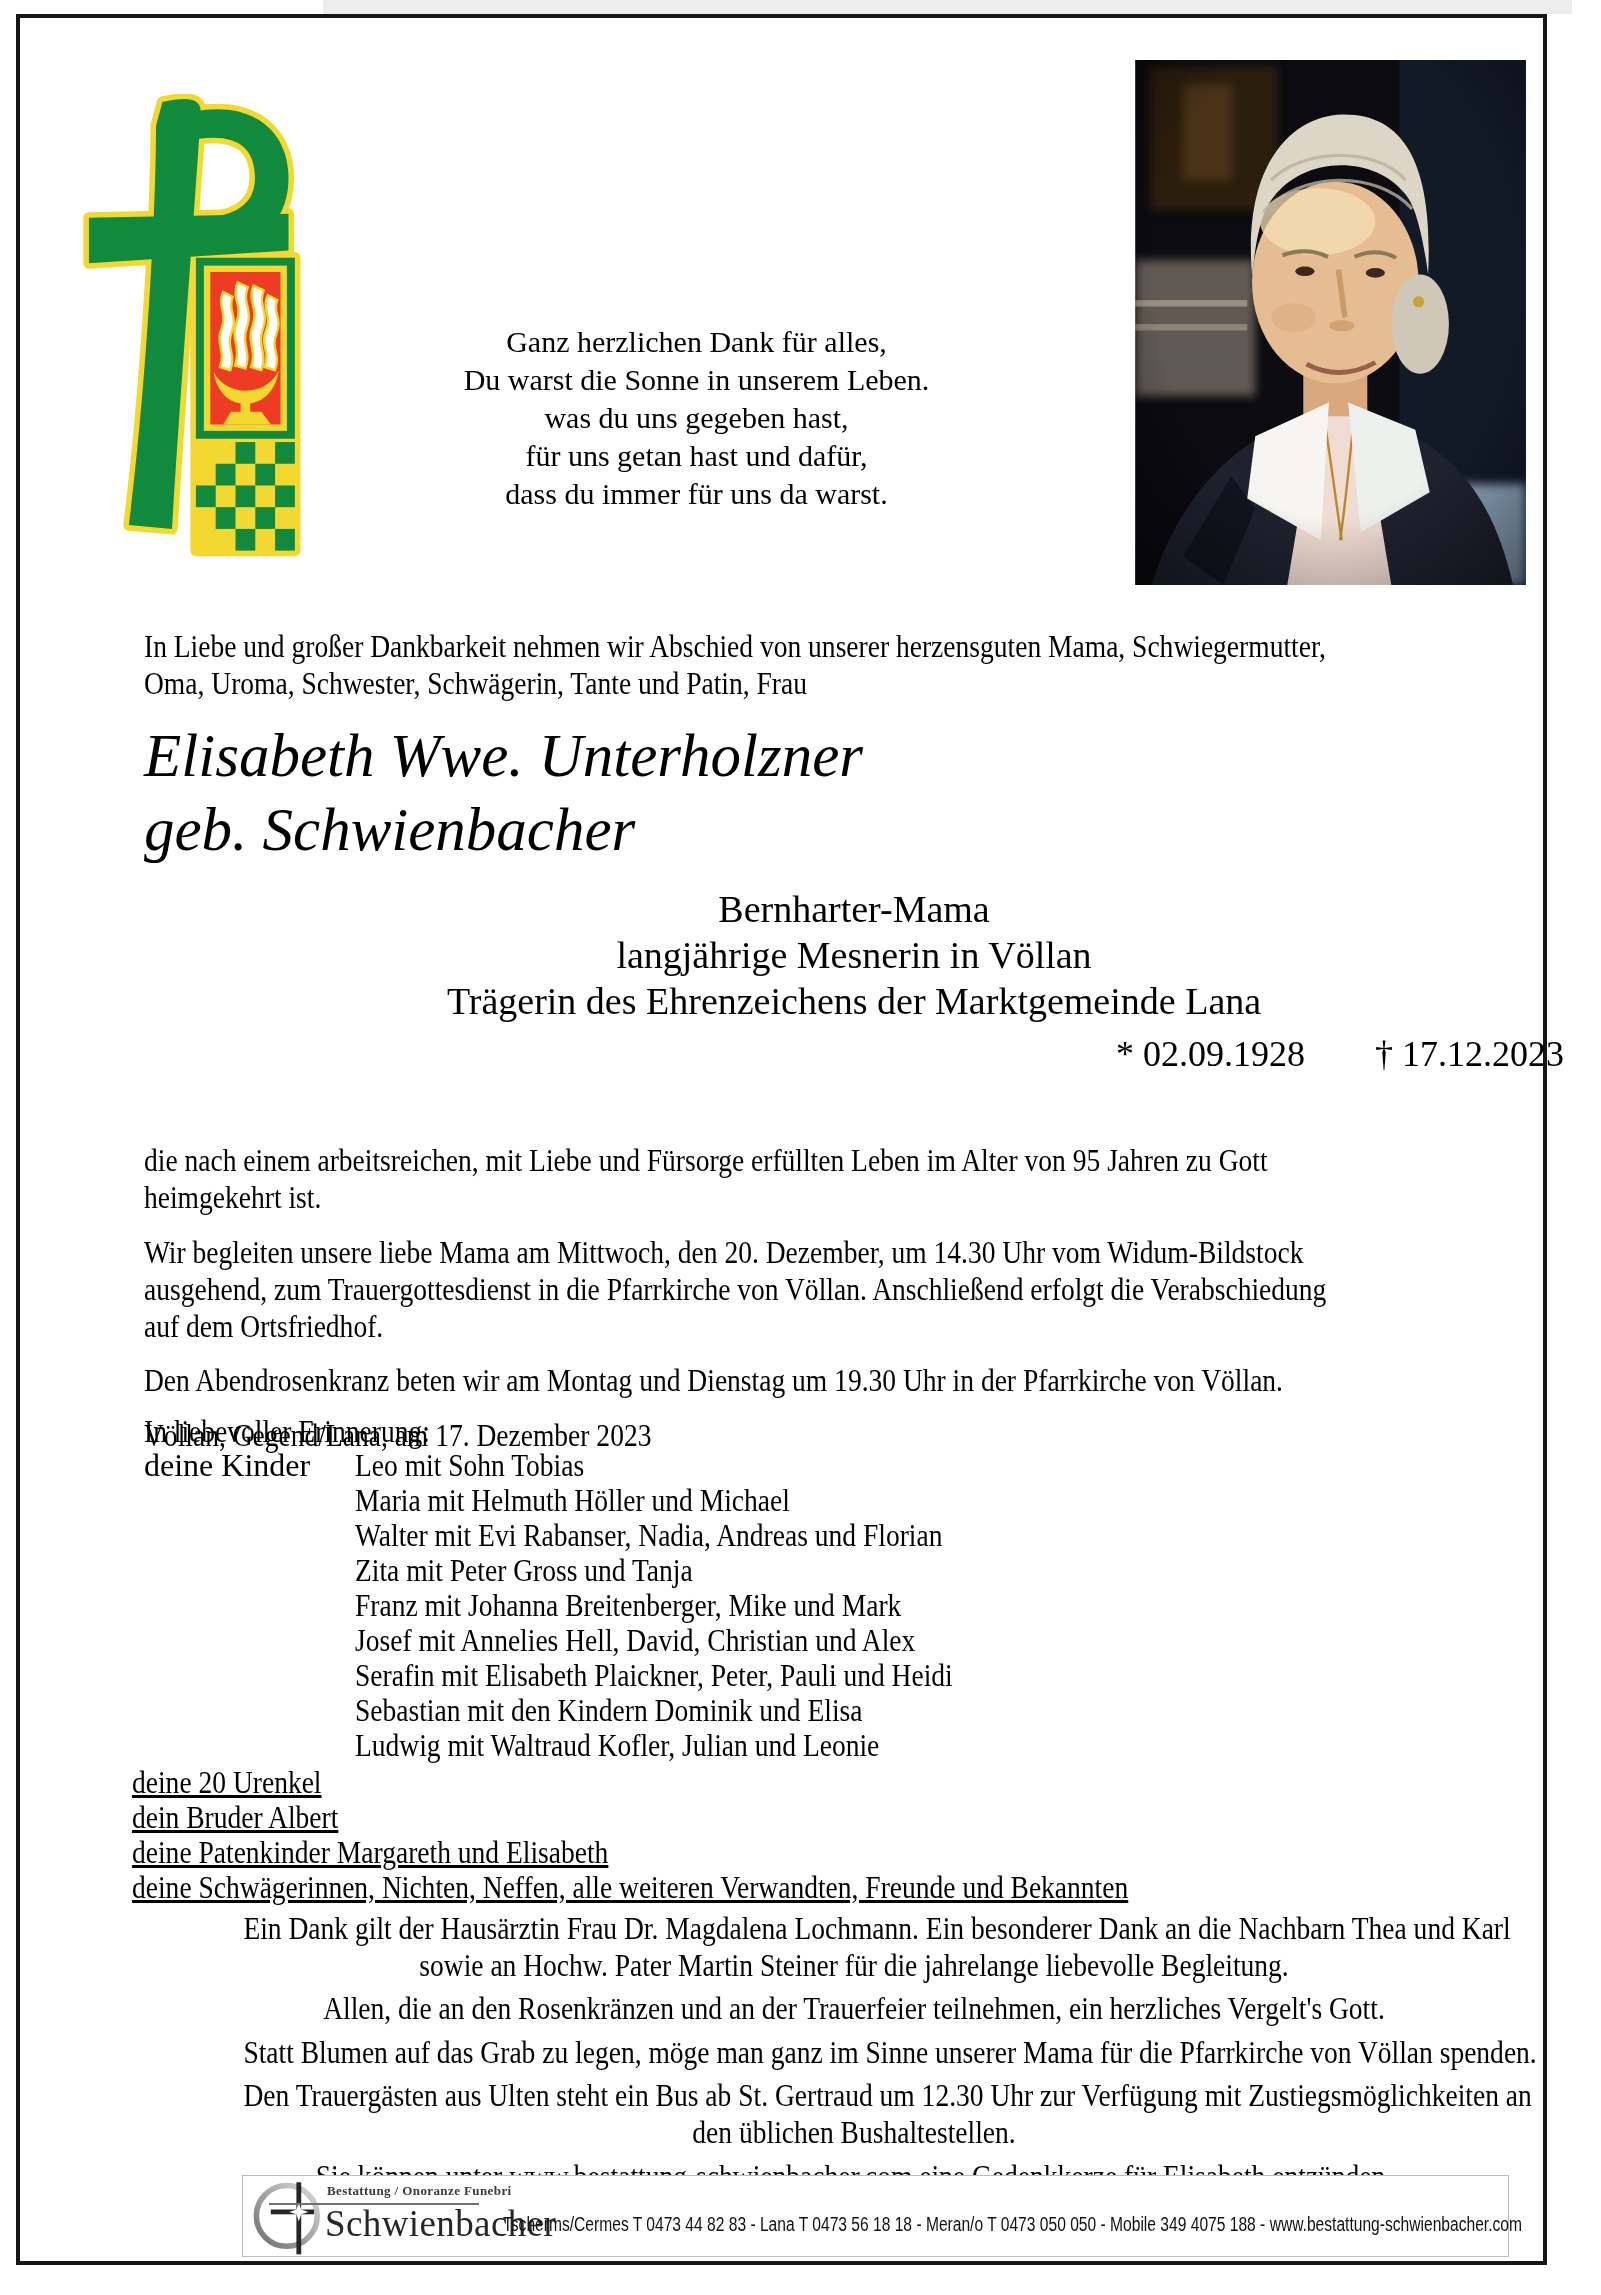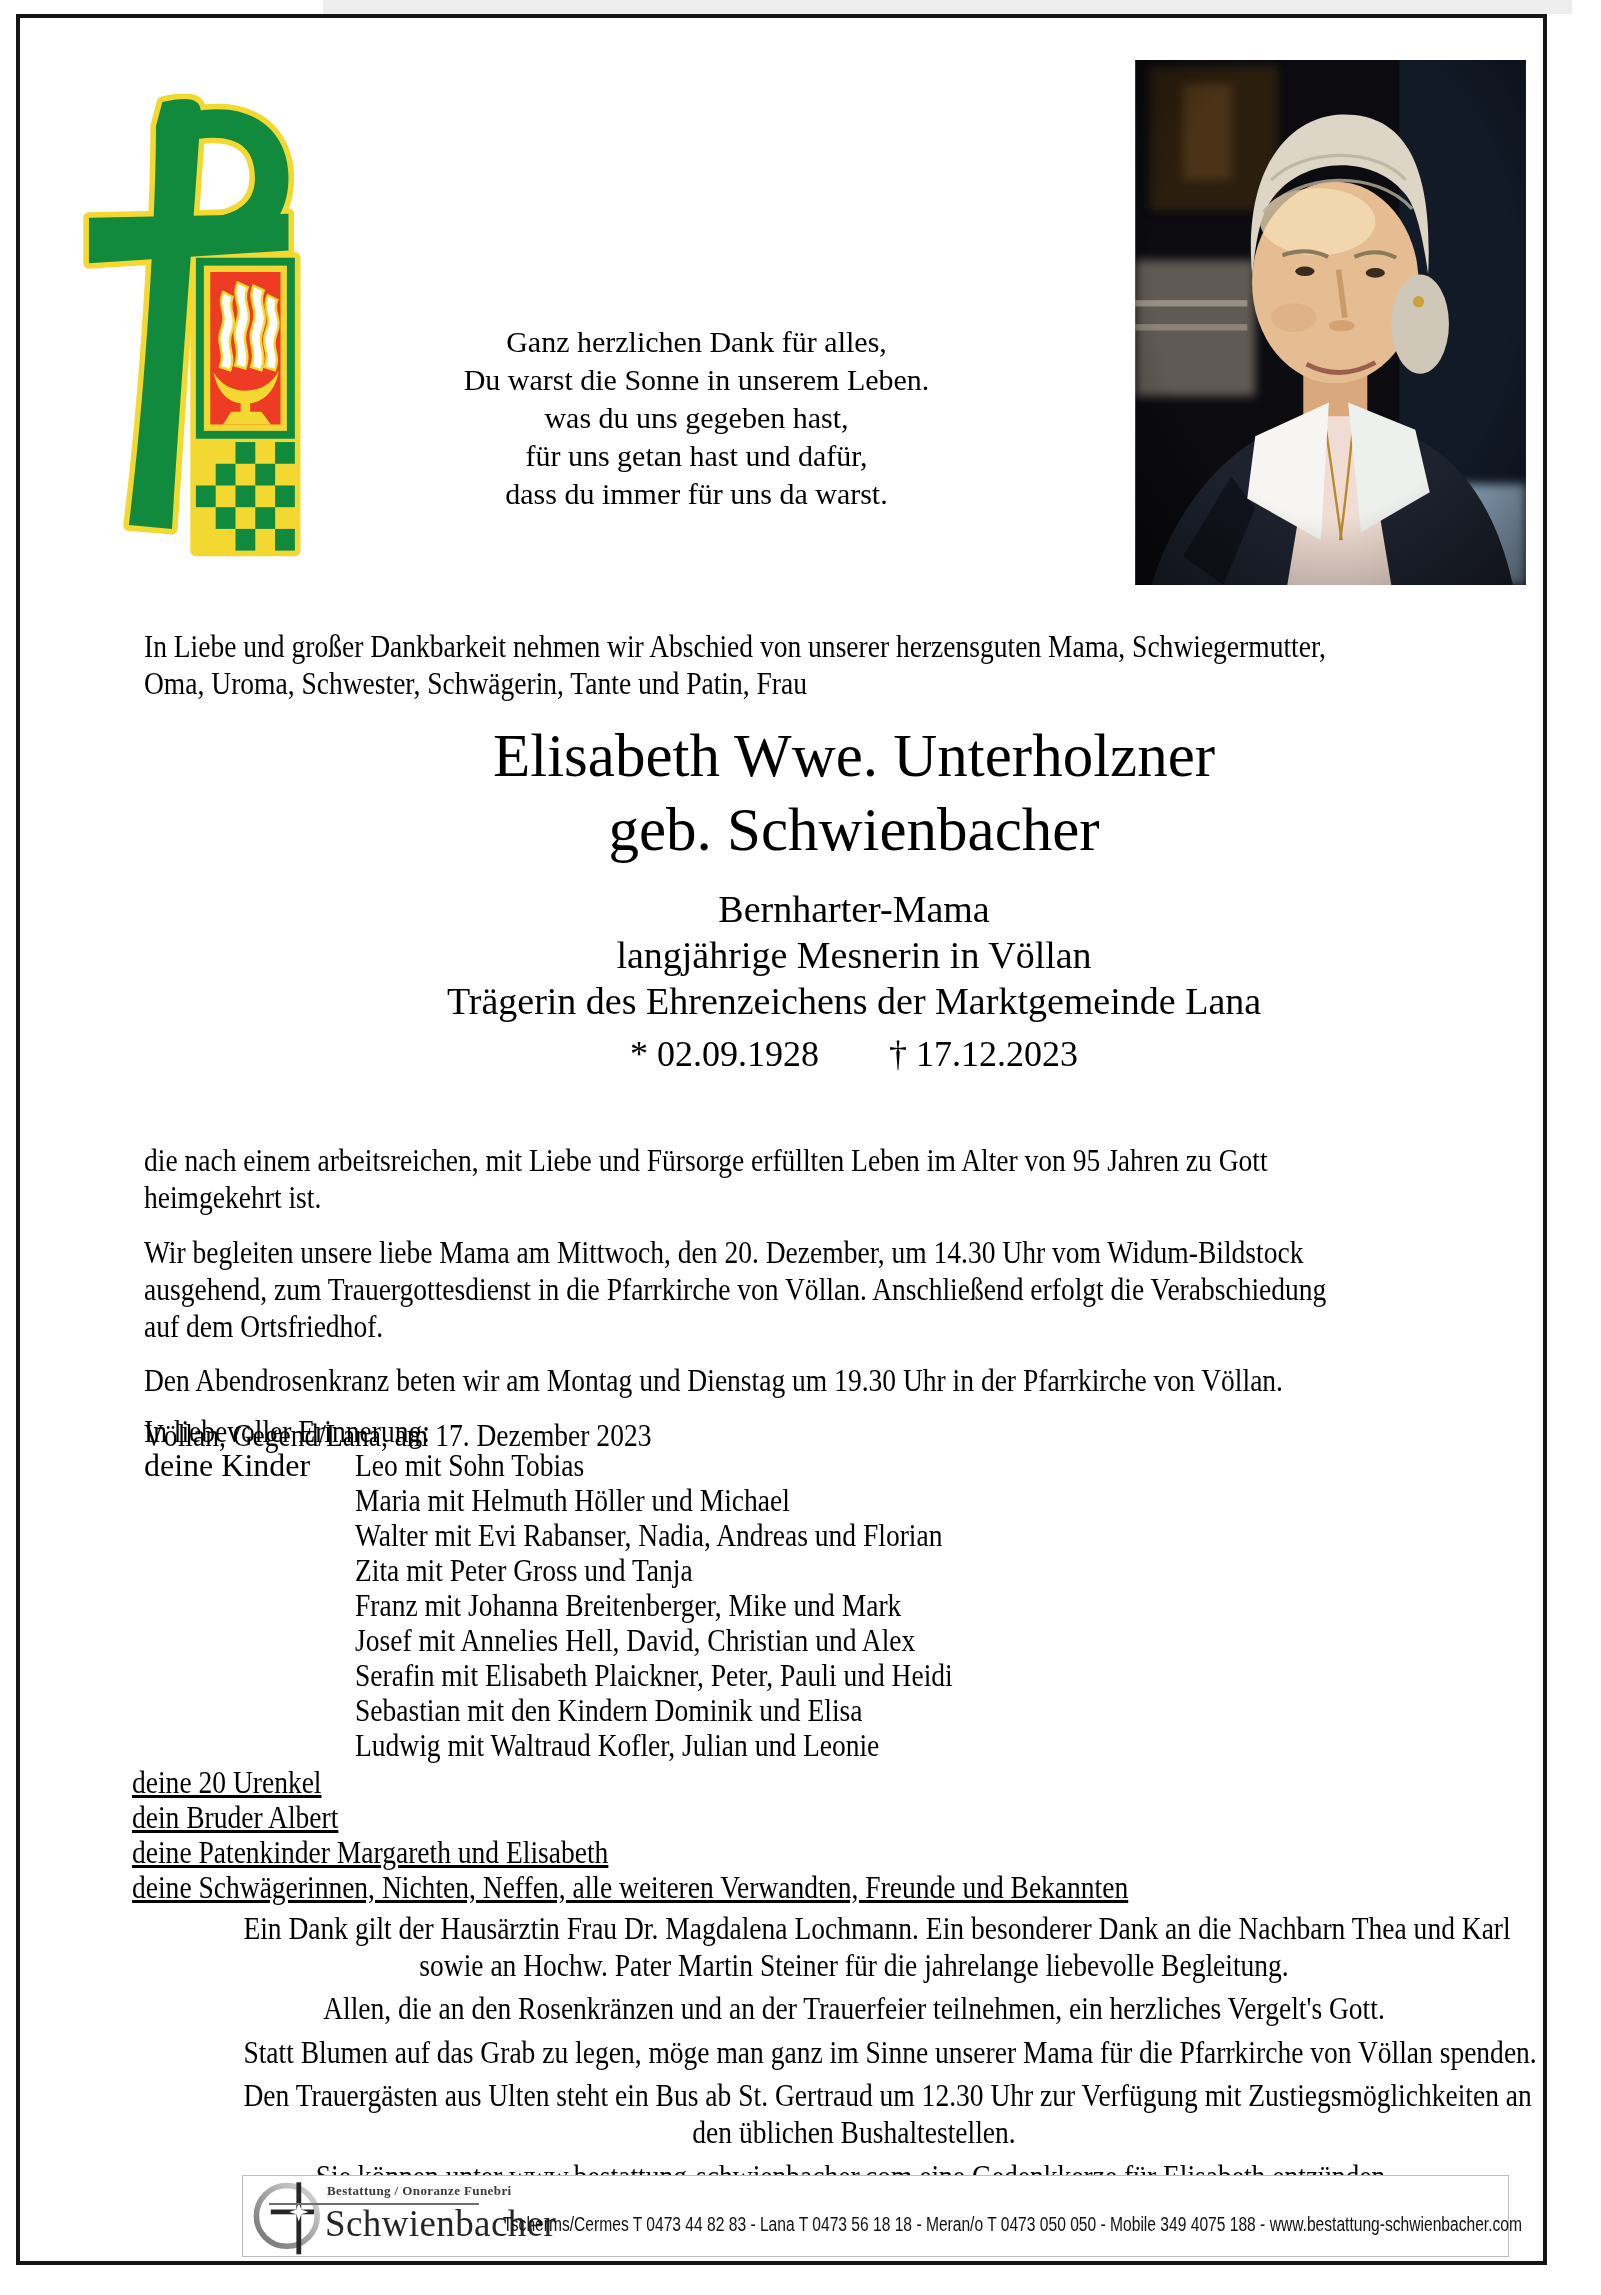--- a/index.html
+++ b/index.html
@@ -16,23 +16,23 @@
   
   .ln{white-space:nowrap;transform:scaleX(.86);transform-origin:0 50%;}
   .lnc{white-space:nowrap;transform:scaleX(.86);transform-origin:50% 50%;text-align:center;}
   .poem{
     left:336px;top:323px;width:721px;text-align:center;
     font-size:30px;line-height:38px;
   }
   .photo{left:1135px;top:60px;width:391px;height:525px;}
   .logo{left:82px;top:94px;width:231px;height:463px;}
   .intro{left:144px;top:628px;width:1361px;font-size:32px;line-height:37px;}
-  .name-block{left:144px;top:719px;width:1420px;text-align:center;font-size:61px;line-height:74px;}
+  .name-block{left:144px;top:719px;width:1420px;text-align:left;font-size:61px;line-height:74px;font-style:italic;}
   .sub-block{left:144px;top:886px;width:1420px;text-align:center;font-size:38px;line-height:46px;}
-  .dates{left:144px;top:1036px;width:1420px;text-align:center;font-size:36px;line-height:37px;}
+  .dates{left:144px;top:1036px;width:1420px;text-align:right;font-size:36px;line-height:37px;}
   .dates span{display:inline-block;}
   .dates .birth{margin-right:70px;}
   .body-text{left:144px;top:1142px;width:1361px;font-size:32px;line-height:37px;}
   .body-text .para{margin:0 0 17.6px 0;}
   .remember{left:144px;top:1413px;width:1361px;font-size:32px;line-height:37px;}
   .kids{left:144px;top:1448px;width:1361px;font-size:32px;line-height:35px;}
   .kids .row{position:relative;height:35px;}
   .kids .names{position:absolute;left:211px;top:0;}
   .mourners{left:132px;top:1765px;width:1361px;font-size:32px;line-height:35px;text-decoration:underline;}
   .thanks{left:144px;top:1910px;width:1420px;text-align:center;font-size:32px;line-height:37px;}

